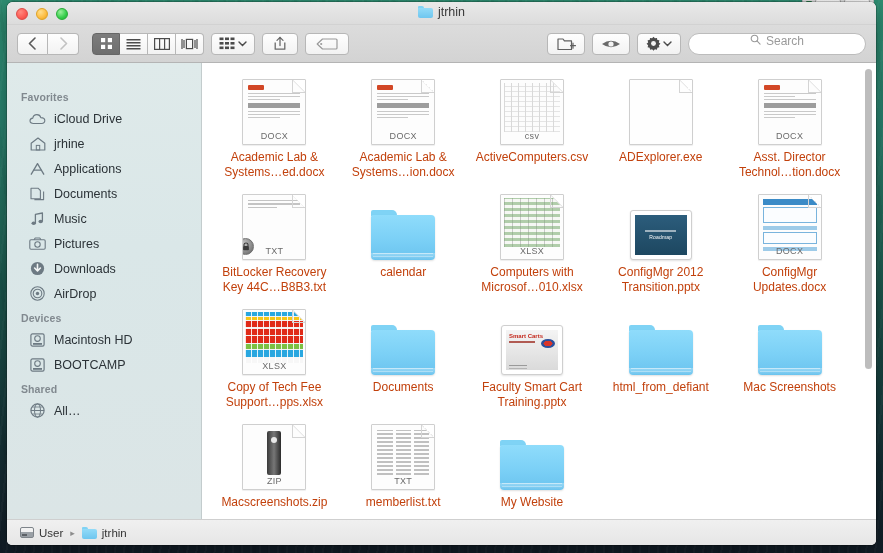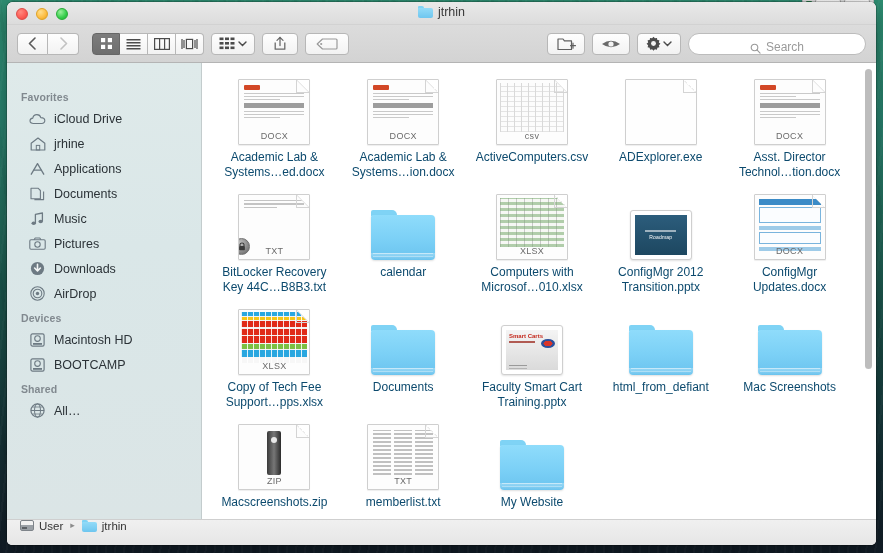--- a/index.html
+++ b/index.html
@@ -198,21 +198,21 @@
   .spacer-flex { flex: 1 1 auto; }
 
   
   #search {
     width: 178px;
     height: 22px;
     background: #fff;
     border: 1px solid #bcbcbc;
     border-radius: 11px;
     display: flex;
-    align-items: flex-end;
+    align-items: flex-start;
     justify-content: center;
     gap: 5px;
     color: #9a9a9a;
     font-size: 12px;
   }
 
   
   #body {
     flex: 1 1 auto;
     display: flex;
@@ -283,30 +283,30 @@
   .icon-wrap {
     height: 70px;
     display: flex;
     align-items: flex-end;
     justify-content: center;
   }
   .item-label {
     margin-top: 5px;
     font-size: 12px;
     line-height: 14.5px;
-    color: #0c4a6e;
+    color: #c2410c;
     text-align: center;
     max-width: 122px;
     word-break: break-word;
   }
 
   
   .doc {
     position: relative;
-    width: 72px; height: 66px;
+    width: 64px; height: 66px;
     background: #fdfdfd;
     border: 1px solid #cfcfcf;
     border-radius: 1px;
     box-shadow: 0 1px 1px rgba(0,0,0,.07);
     overflow: hidden;
   }
   .doc .fold {
     position:absolute; right:0; top:0;
     width:0; height:0;
     border-left: 13px solid transparent;
@@ -525,20 +525,21 @@
     border-radius: 4px;
   }
 
   
   #pathbar {
     height: 26px;
     flex: 0 0 26px;
     background: linear-gradient(180deg,#f0f0f0,#e6e6e6);
     border-top: 1px solid #cfcfcf;
     display: flex;
+    align-items: center;
     padding-left: 13px;
     gap: 5px;
     font-size: 11.5px;
     color: #353535;
   }
   .path-sep { color:#8b8b8b; font-size: 9px; margin: 0 2px; }
   .drive-icon {
     width:14px; height:11px;
     background: linear-gradient(180deg,#f2f2f2 0 45%, #9aa0a6 45% 100%);
     border:1px solid #7e848a;

